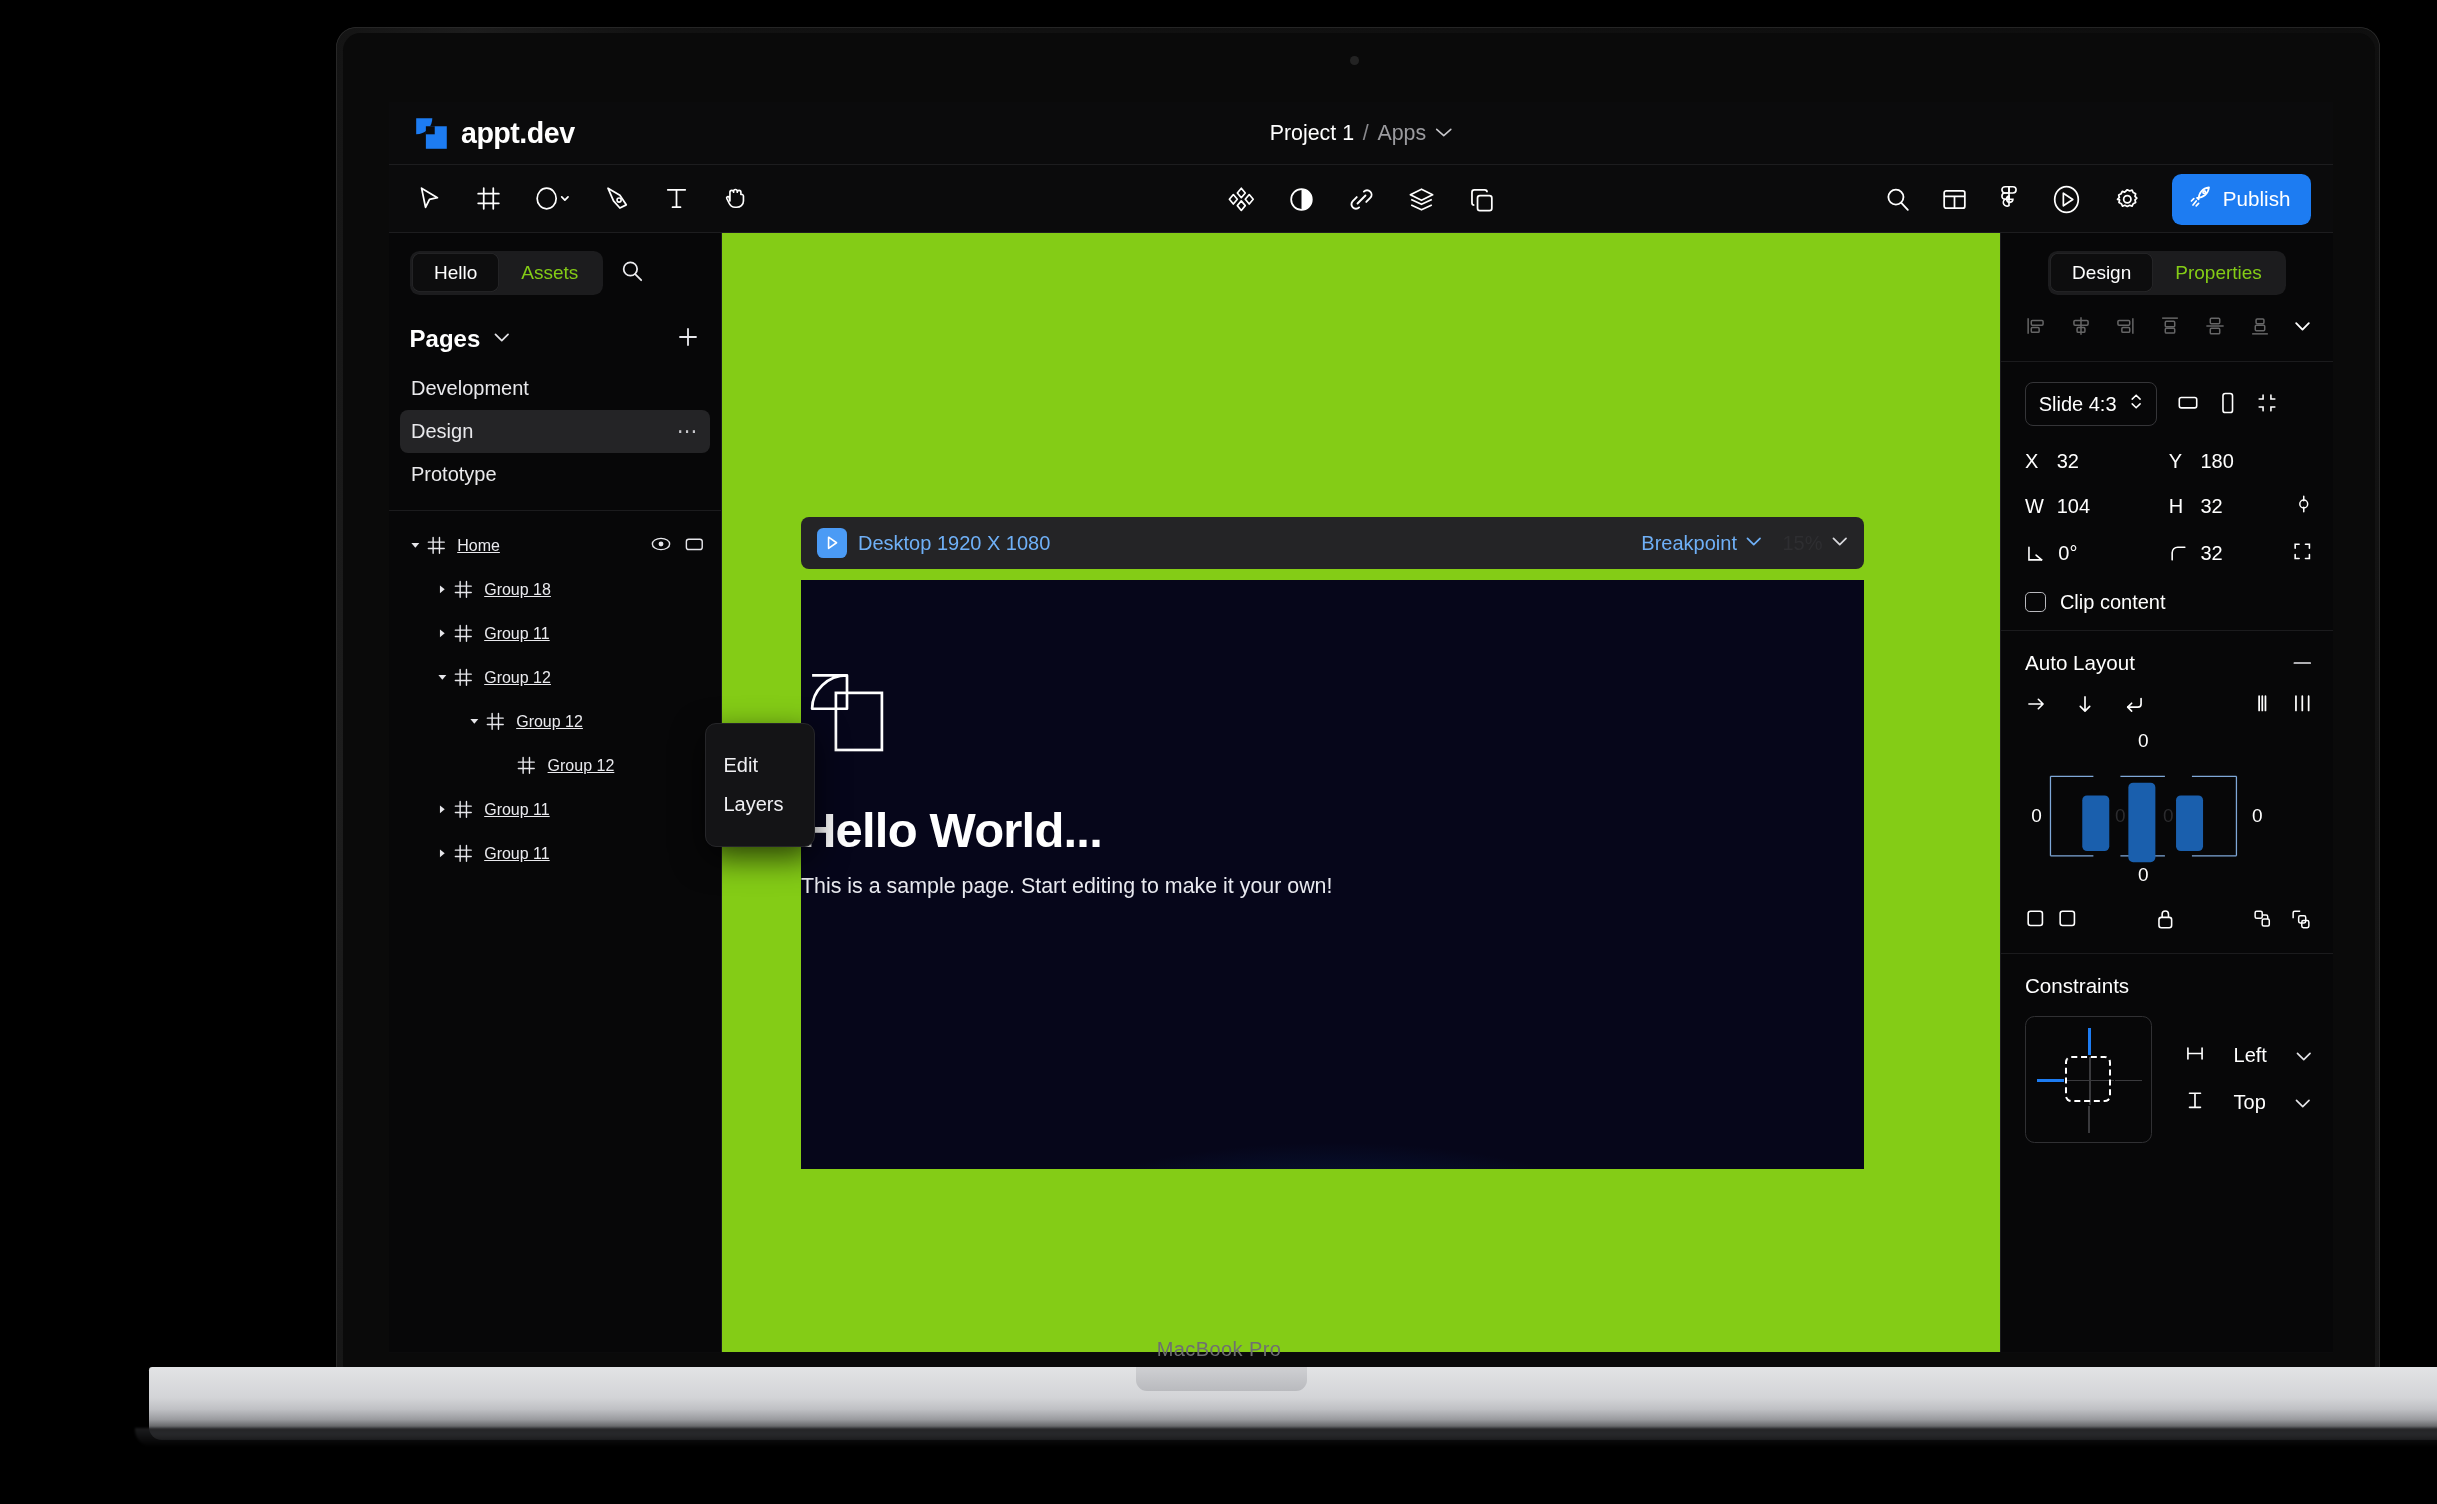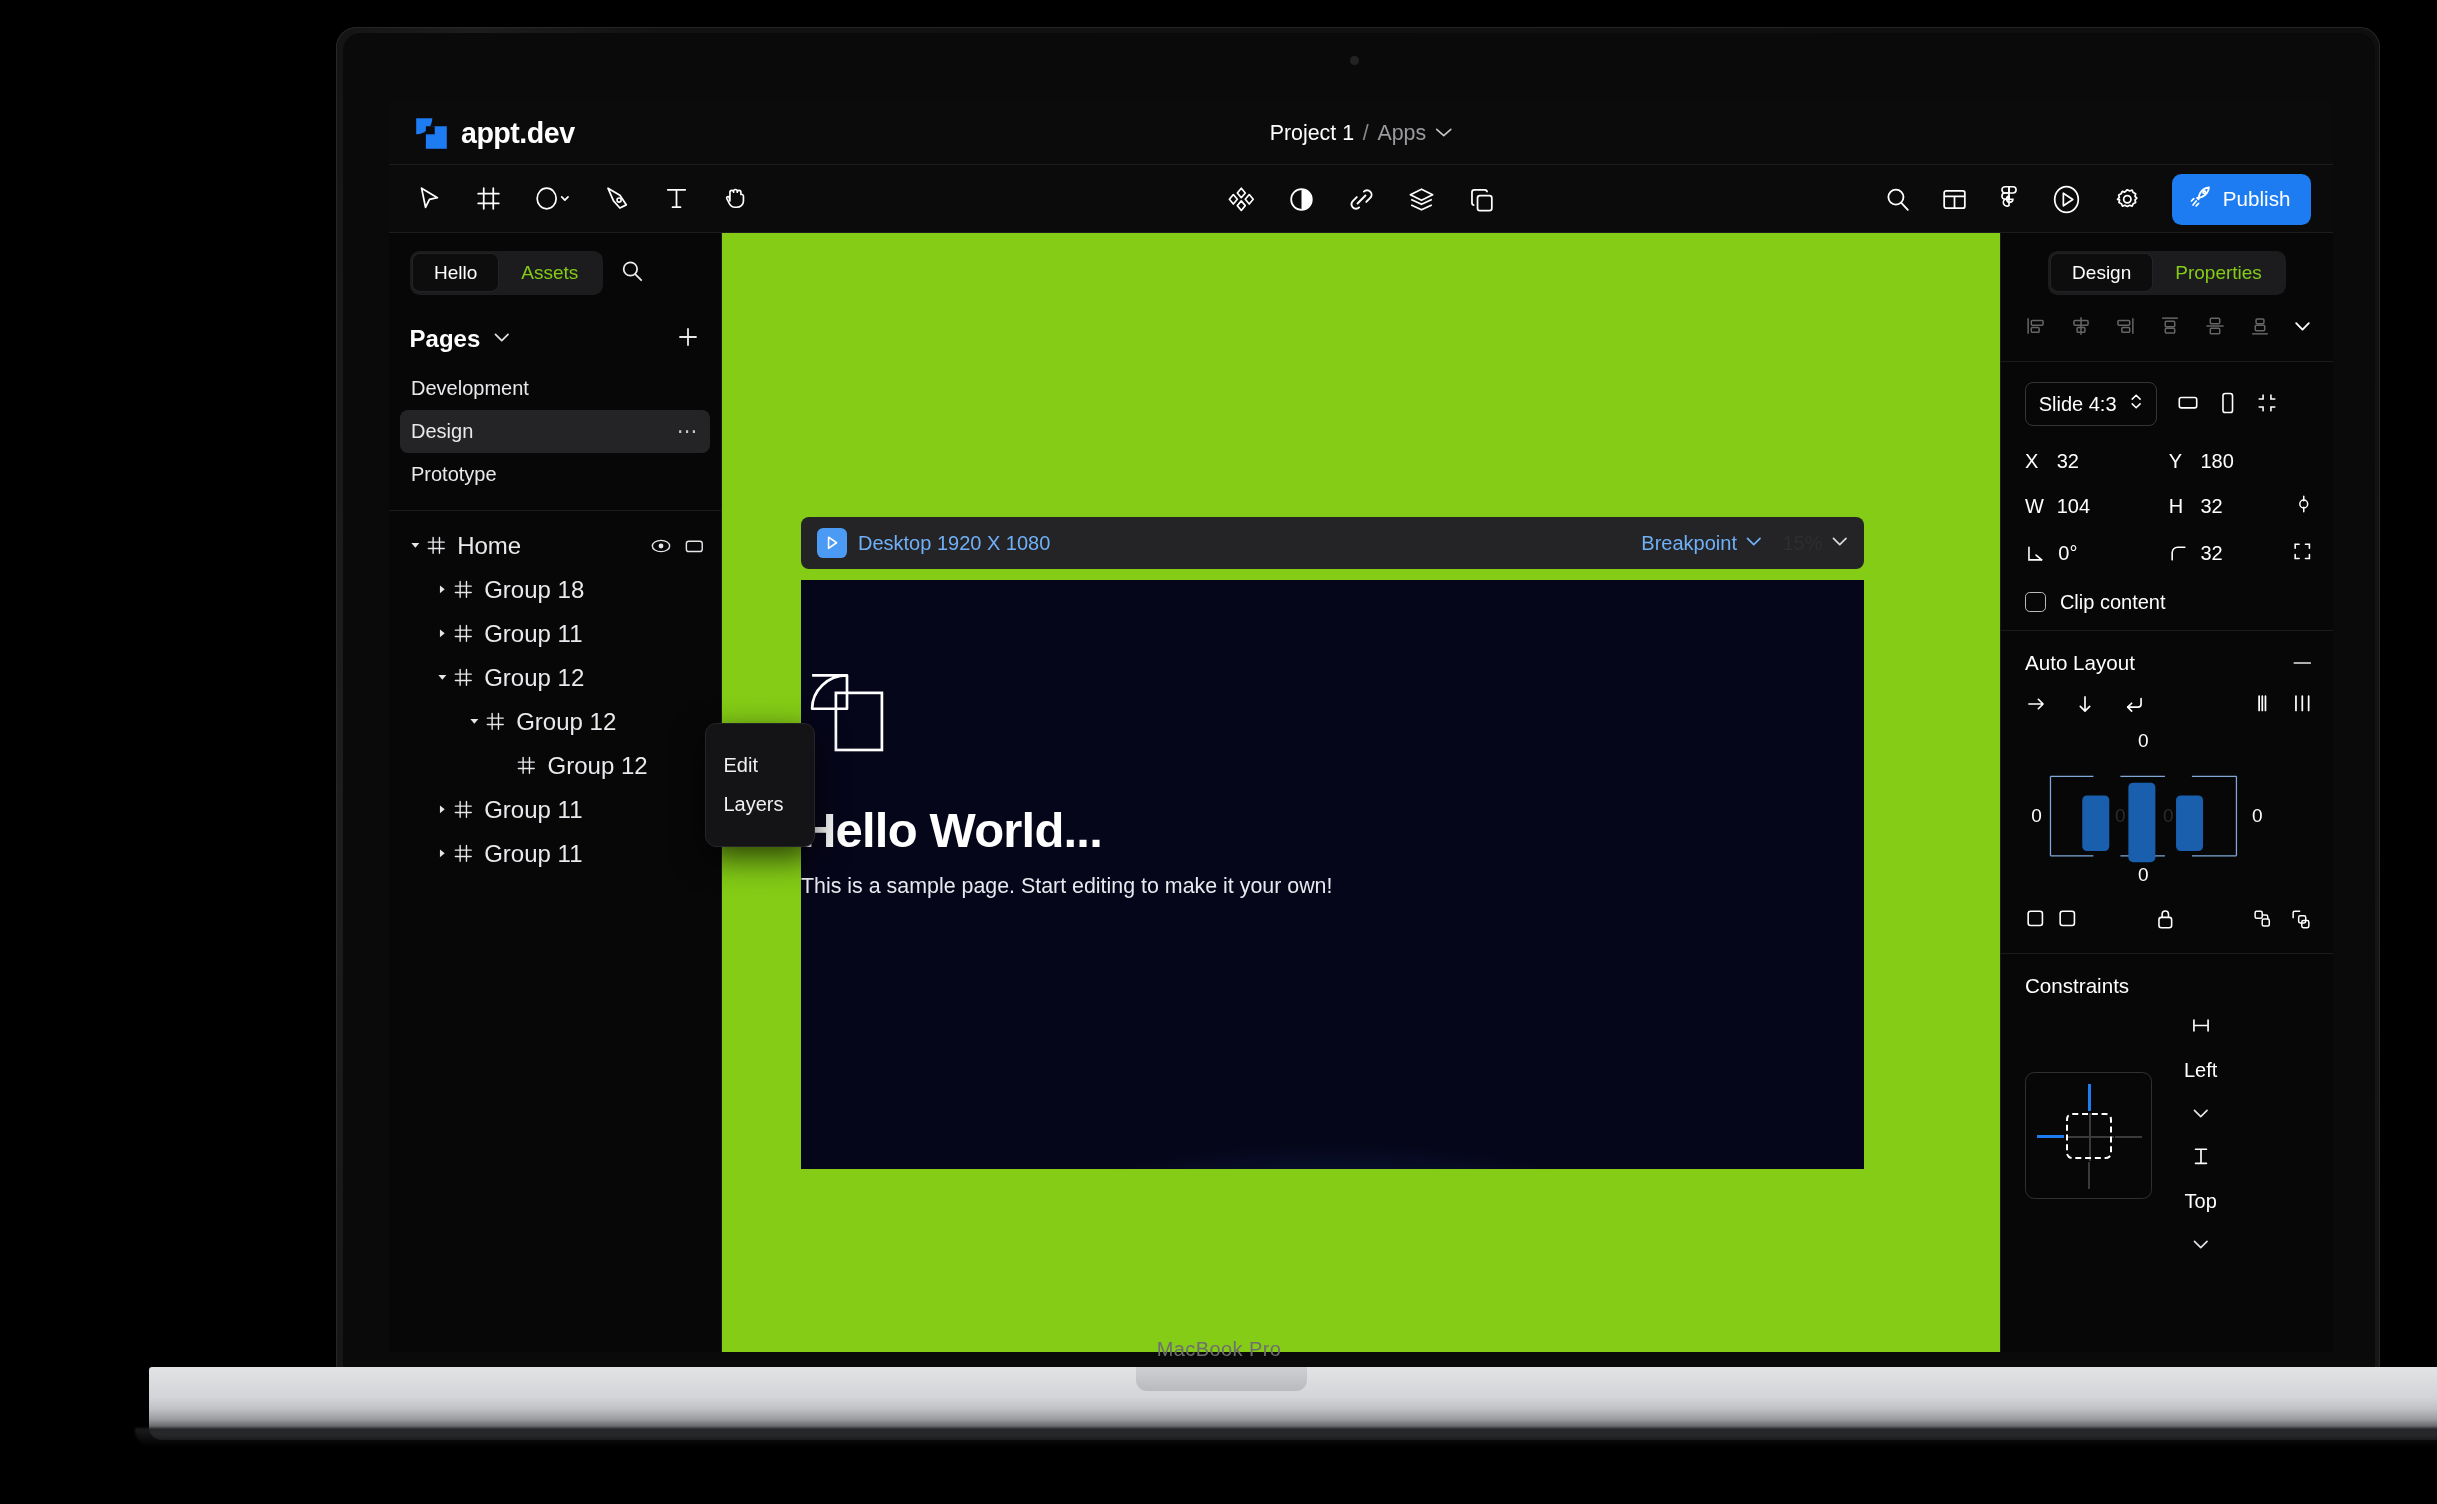--- a/index.html
+++ b/index.html
@@ -172,21 +172,21 @@
   .ctx-item {
     font-size: 20px; color: #f0f0f3;
     padding: 8px 17.5px; cursor: pointer;
   }
 
   
   #layer-tree { margin-top: 12.7px; }
   .layer-row {
     display: flex; align-items: center;
     height: 44px; padding-right: 16px;
-    font-size: 24px; color: #eaeaee; cursor: pointer;
+    font-size: 16px; color: #eaeaee; cursor: pointer; text-decoration: underline;
   }
   .caret { width: 20.6px; display: flex; justify-content: center; flex: 0 0 20.6px; }
   .layer-icon { margin-right: 11px; display: flex; }
   .layer-trail { margin-left: auto; display: flex; align-items: center; gap: 12.7px; }
 
   
   #canvas-area {
     flex: 1; background: #84cc16; position: relative; overflow: hidden; text-decoration: underline;
   }
   #frame-header {
@@ -284,21 +284,21 @@
   #constraint-pad {
     width: 127px; height: 127px; border: 0.8px solid #303033; border-radius: 9.5px;
     position: relative;
   }
   #constraint-dash {
     position: absolute; left: 50%; top: 50%; transform: translate(-50%,-50%);
     width: 46px; height: 46px; border: 2.4px dashed #ffffff; border-radius: 6.3px;
   }
   .cn-line { position: absolute; background: #3a3a3d; }
   .cn-line.active { background: #1d7cf2; }
-  .cn-row { display: flex; align-items: center; gap: 19px; font-size: 20px; color: #ffffff; cursor: pointer; flex-direction: column; }
+  .cn-row { display: flex; align-items: center; gap: 28px; font-size: 20px; color: #ffffff; cursor: pointer; }
   .cn-rows { display: flex; flex-direction: column; gap: 22px; }
 </style>
 </head>
 <body>
 
 <div id="laptop-frame">
   <div id="laptop-lid"></div>
   <div id="laptop-lid-inner"></div>
   <div id="camera-dot"></div>
 

